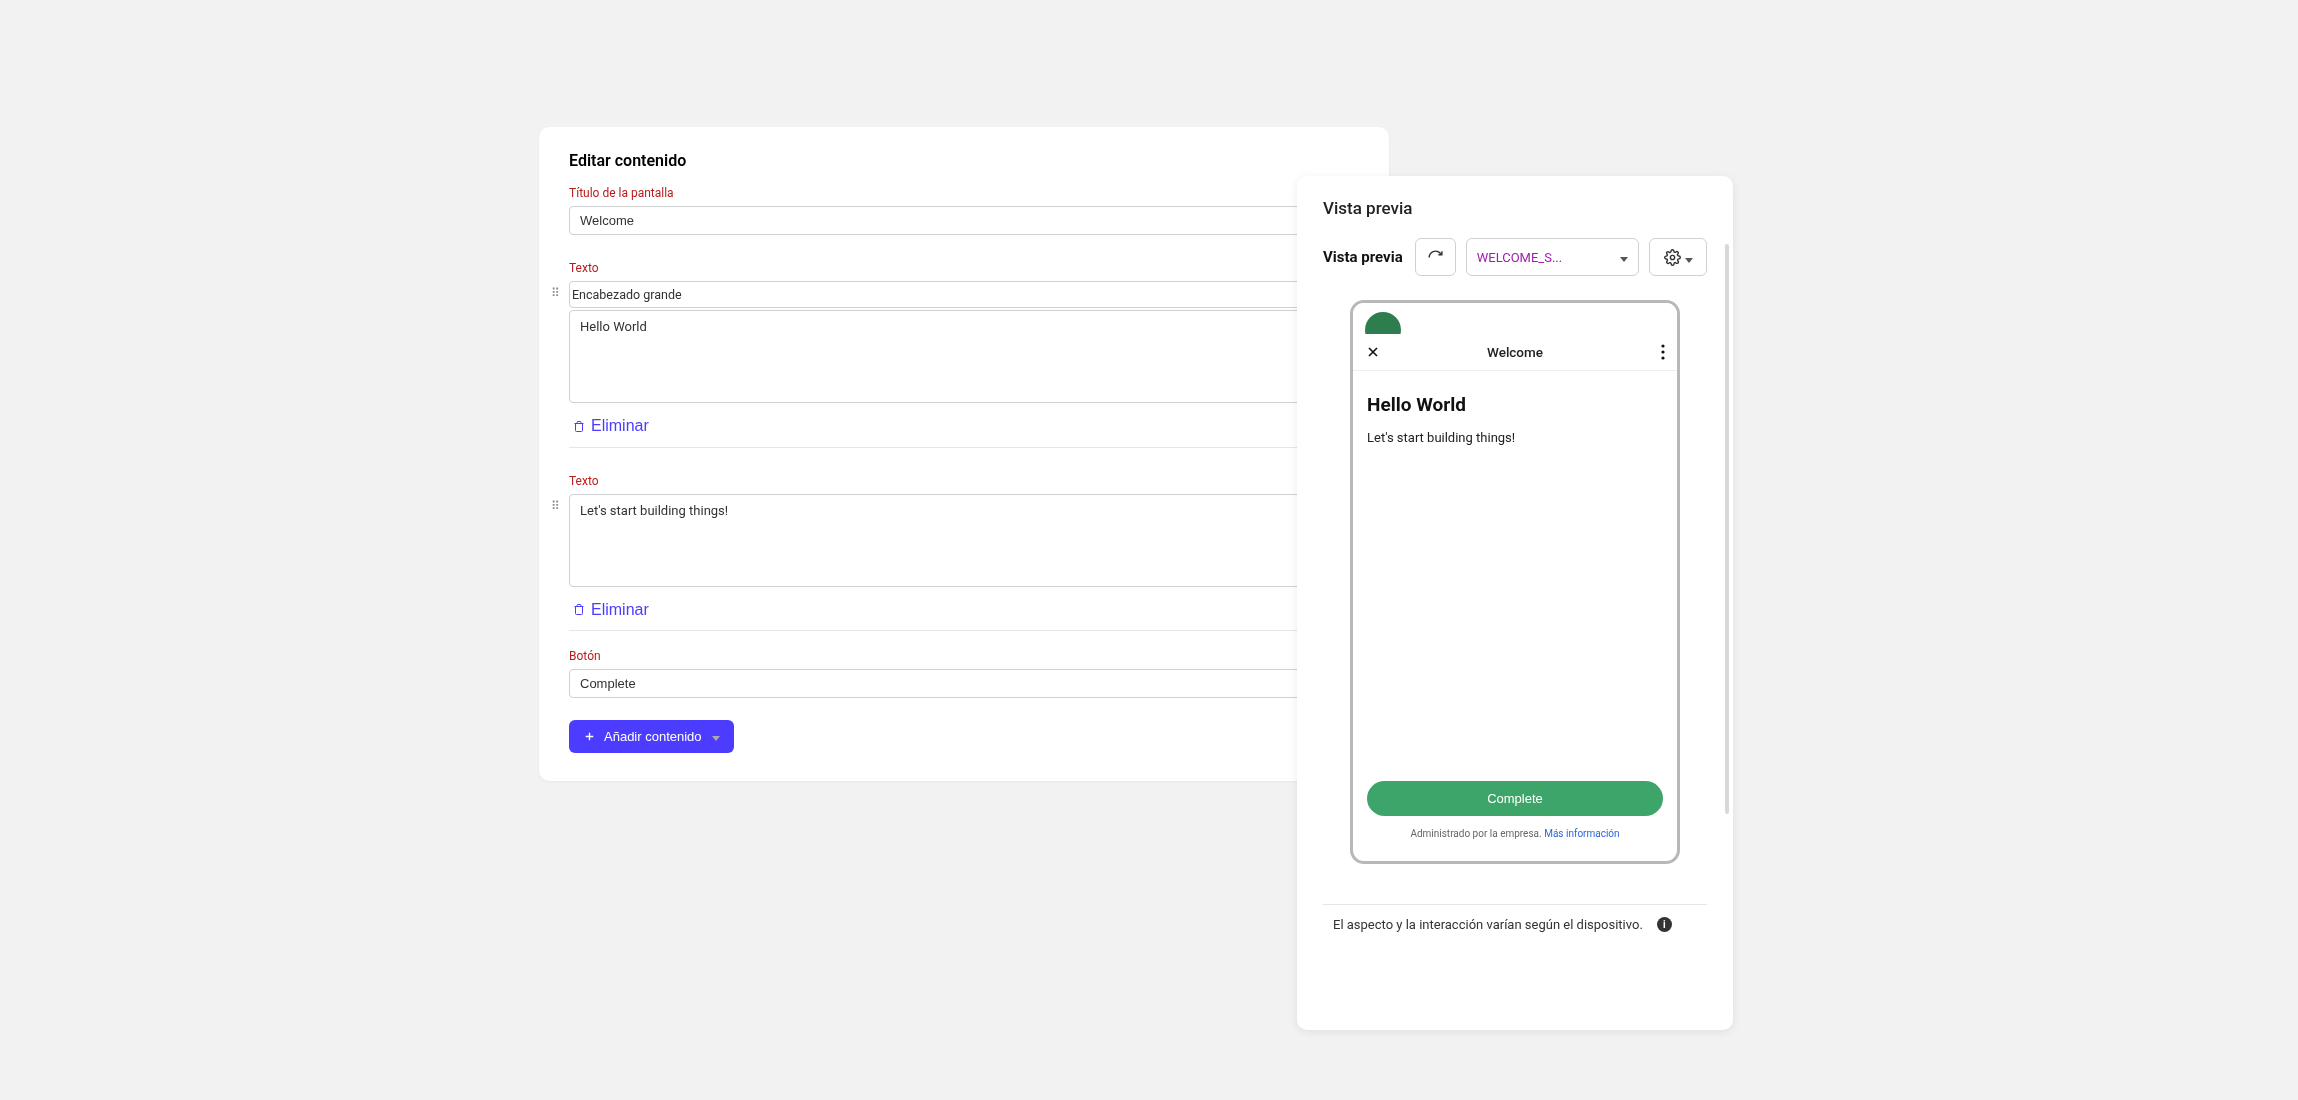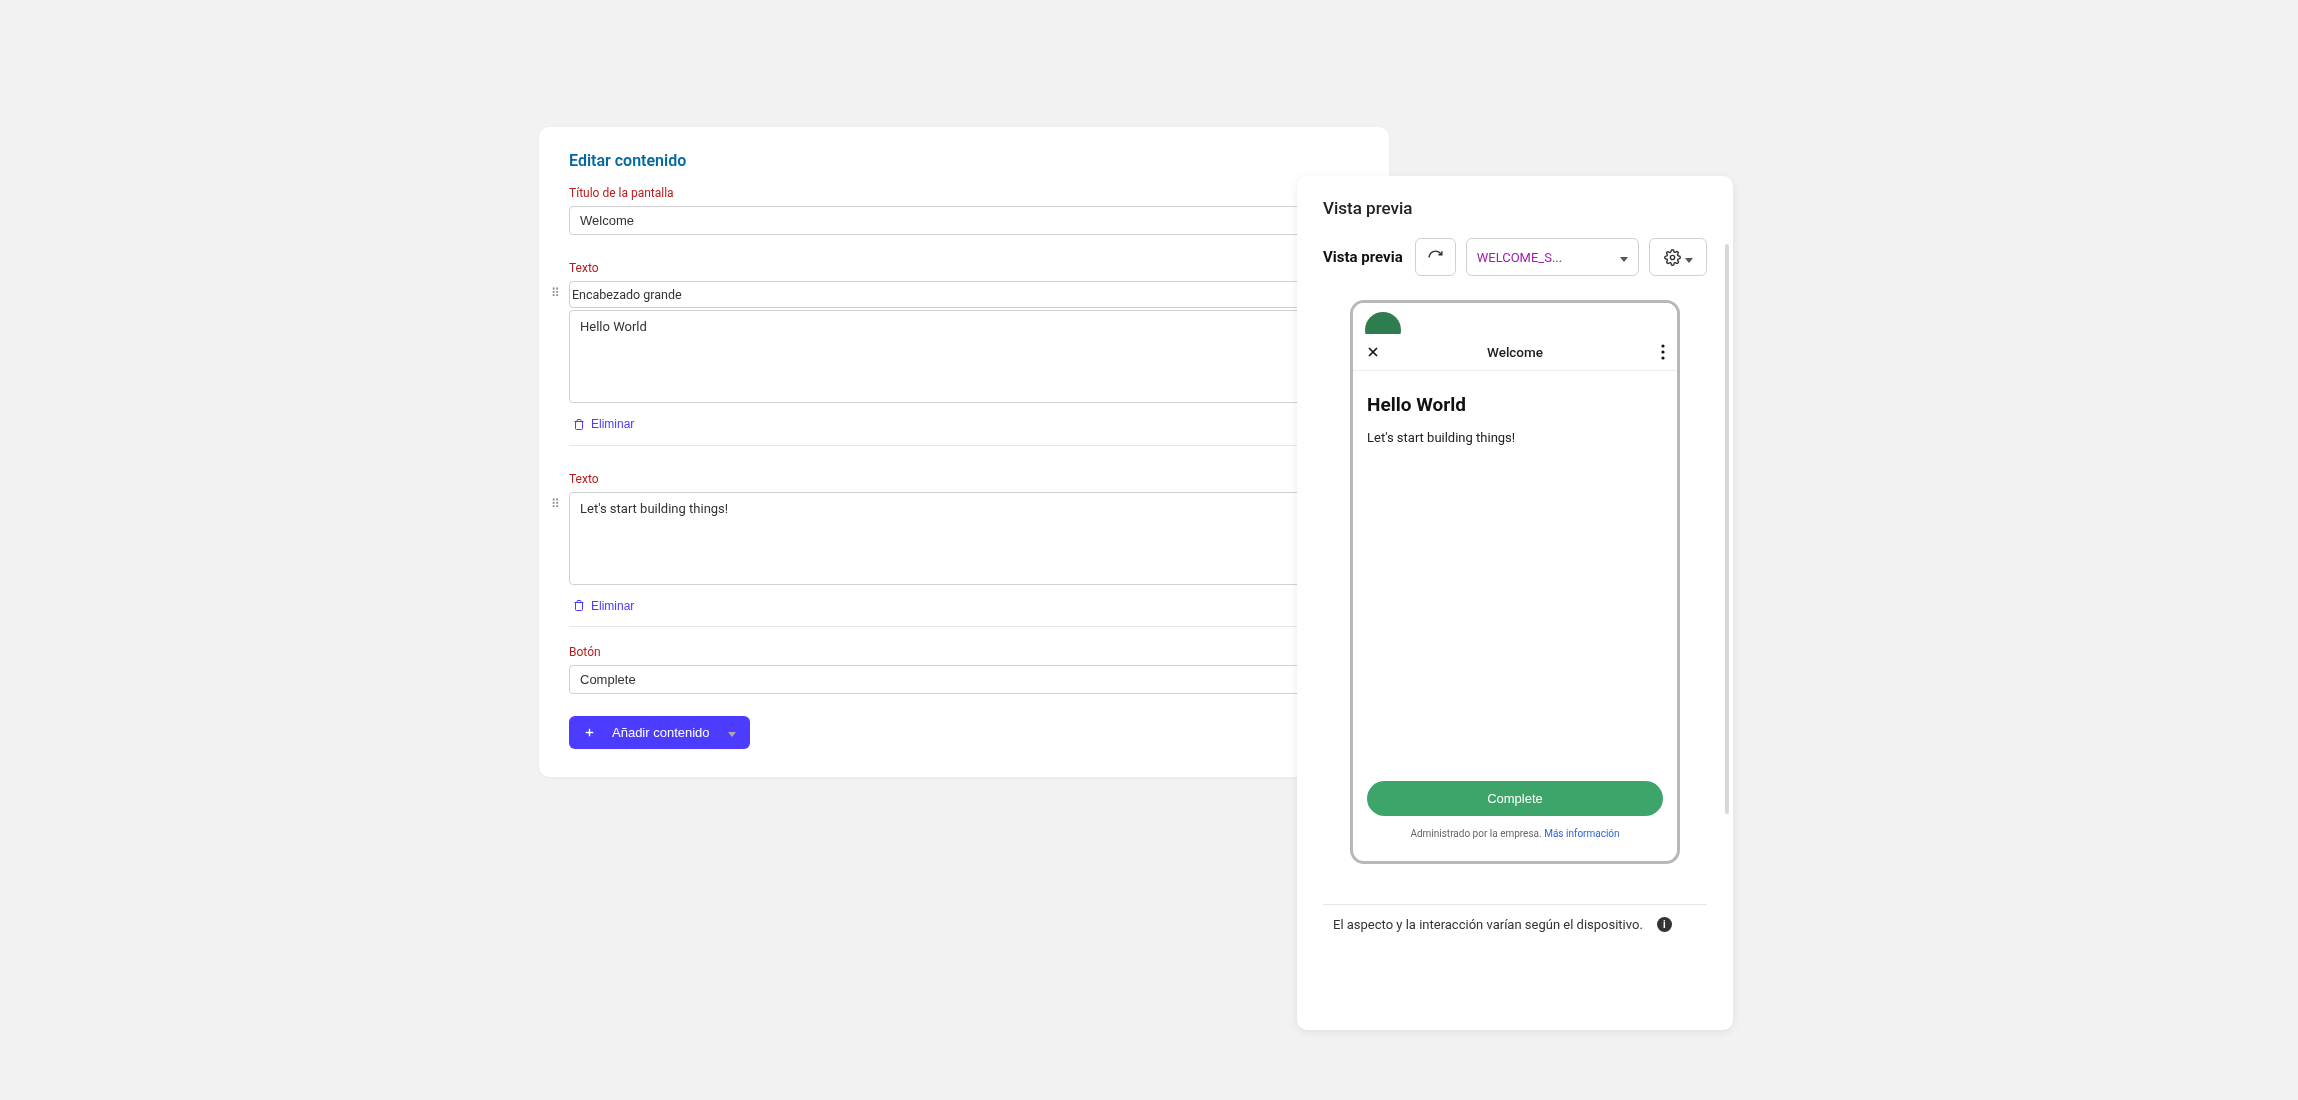--- a/index.html
+++ b/index.html
@@ -17,21 +17,21 @@
     top: 127px;
     width: 850px;
     background: #fff;
     border-radius: 10px;
     padding: 24px 30px 28px 30px;
     box-shadow: 0 1px 3px rgba(0,0,0,0.05);
   }
   .edit-title {
     font-size: 16px;
     font-weight: 600;
-    color: #0369a1;
+    color: #000000;
     margin-bottom: 16px;
   }
   .field-label {
     font-size: 12px;
     color: #b91c1c;
     margin-bottom: 6px;
     display: block;
   }
   .text-input {
     width: 100%;
@@ -75,34 +75,34 @@
     outline: none;
     font-family: inherit;
   }
   .delete-btn {
     display: inline-flex;
     align-items: center;
     gap: 6px;
     background: none;
     border: none;
     color: #4b3cff;
-    font-size: 12px;
+    font-size: 16px;
     padding: 10px 4px 0 4px;
     cursor: pointer;
   }
   .delete-btn svg { stroke: #4b3cff; }
   .divider {
     border: none;
     border-top: 1px solid #e6e6e6;
     margin-top: 10px;
   }
   .add-btn {
     display: inline-flex;
     align-items: center;
-    gap: 16px;
+    gap: 8px;
     background: #4b3cff;
     color: #fff;
     border: none;
     border-radius: 6px;
     padding: 9px 14px;
     font-size: 13px;
     font-weight: 500;
     cursor: pointer;
     margin-top: 22px;
   }

